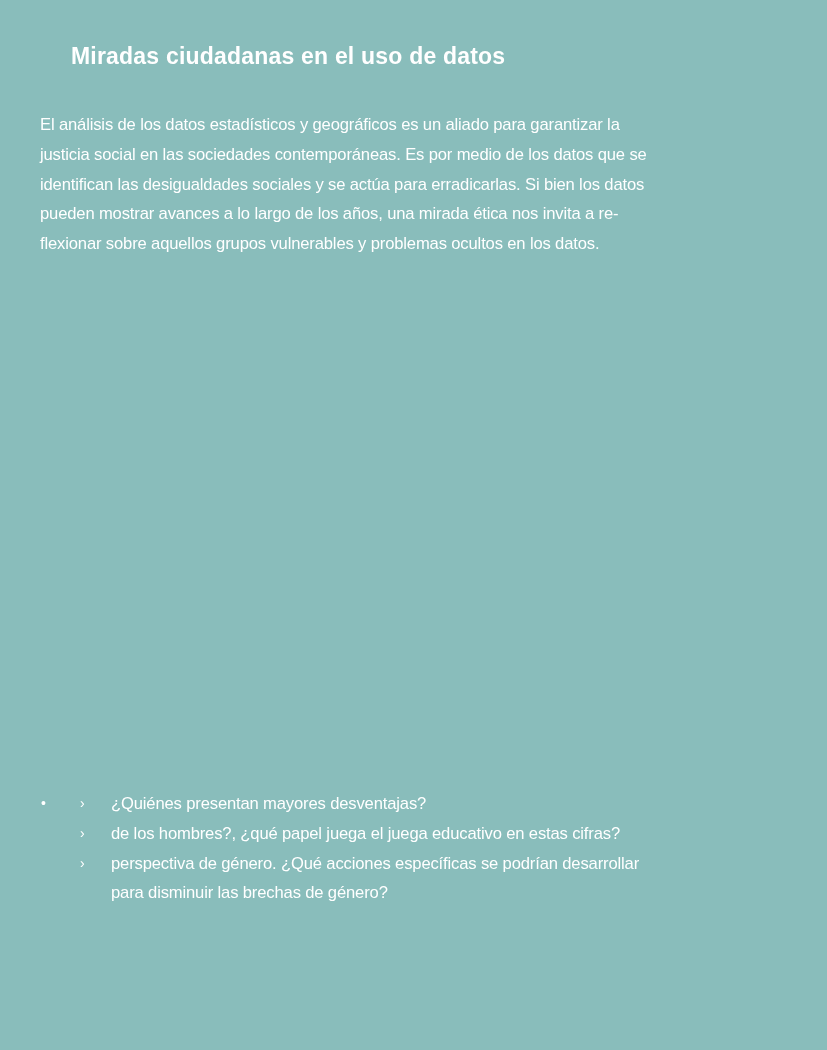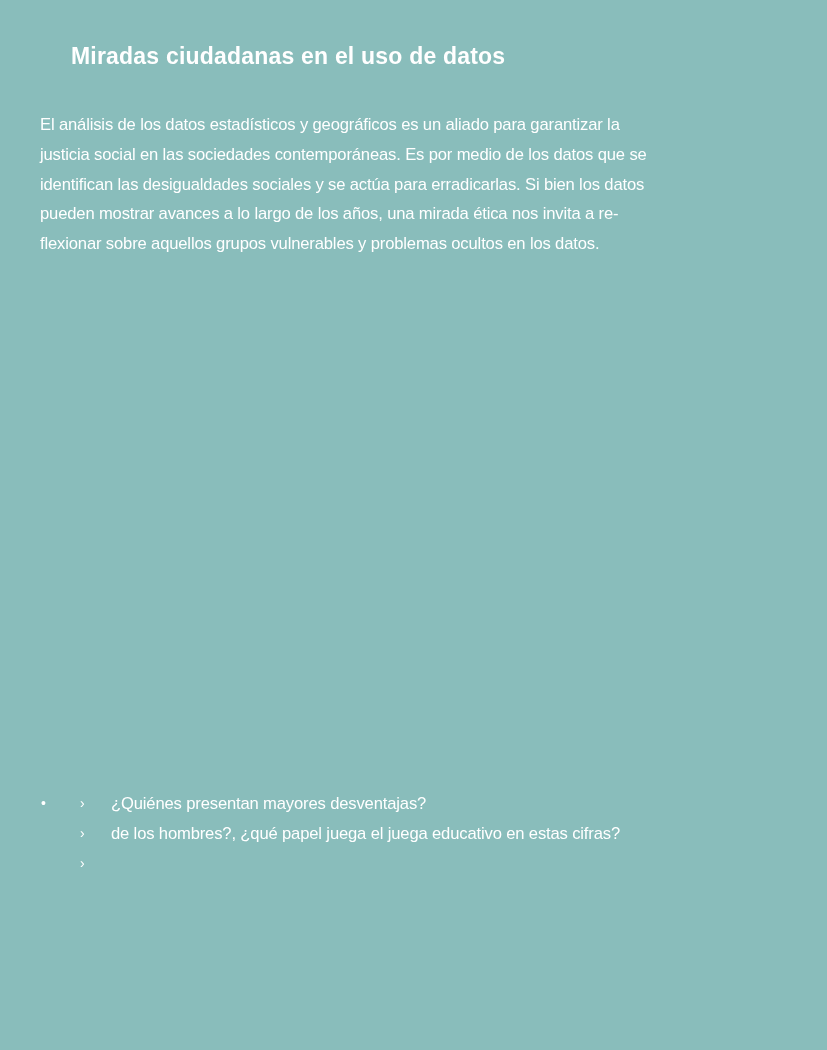--- a/index.html
+++ b/index.html
@@ -107,16 +107,18 @@
       <li class="sub-item">
         <span class="chevron">›</span>
         <span class="ln">¿Quiénes presentan mayores desventajas?</span>
       </li>
       <li class="sub-item">
         <span class="chevron">›</span>
         <span class="ln">de los hombres?, ¿qué papel juega el juega educativo en estas cifras?</span>
       </li>
       <li class="sub-item">
         <span class="chevron">›</span>
+        <span class="ln">perspectiva de género.  ¿Qué acciones específicas se podrían desarrollar</span>
+        <span class="ln">para disminuir las brechas de género?</span>
       </li>
     </ul>
   </li>
 </ul>
 
 </body></html>

